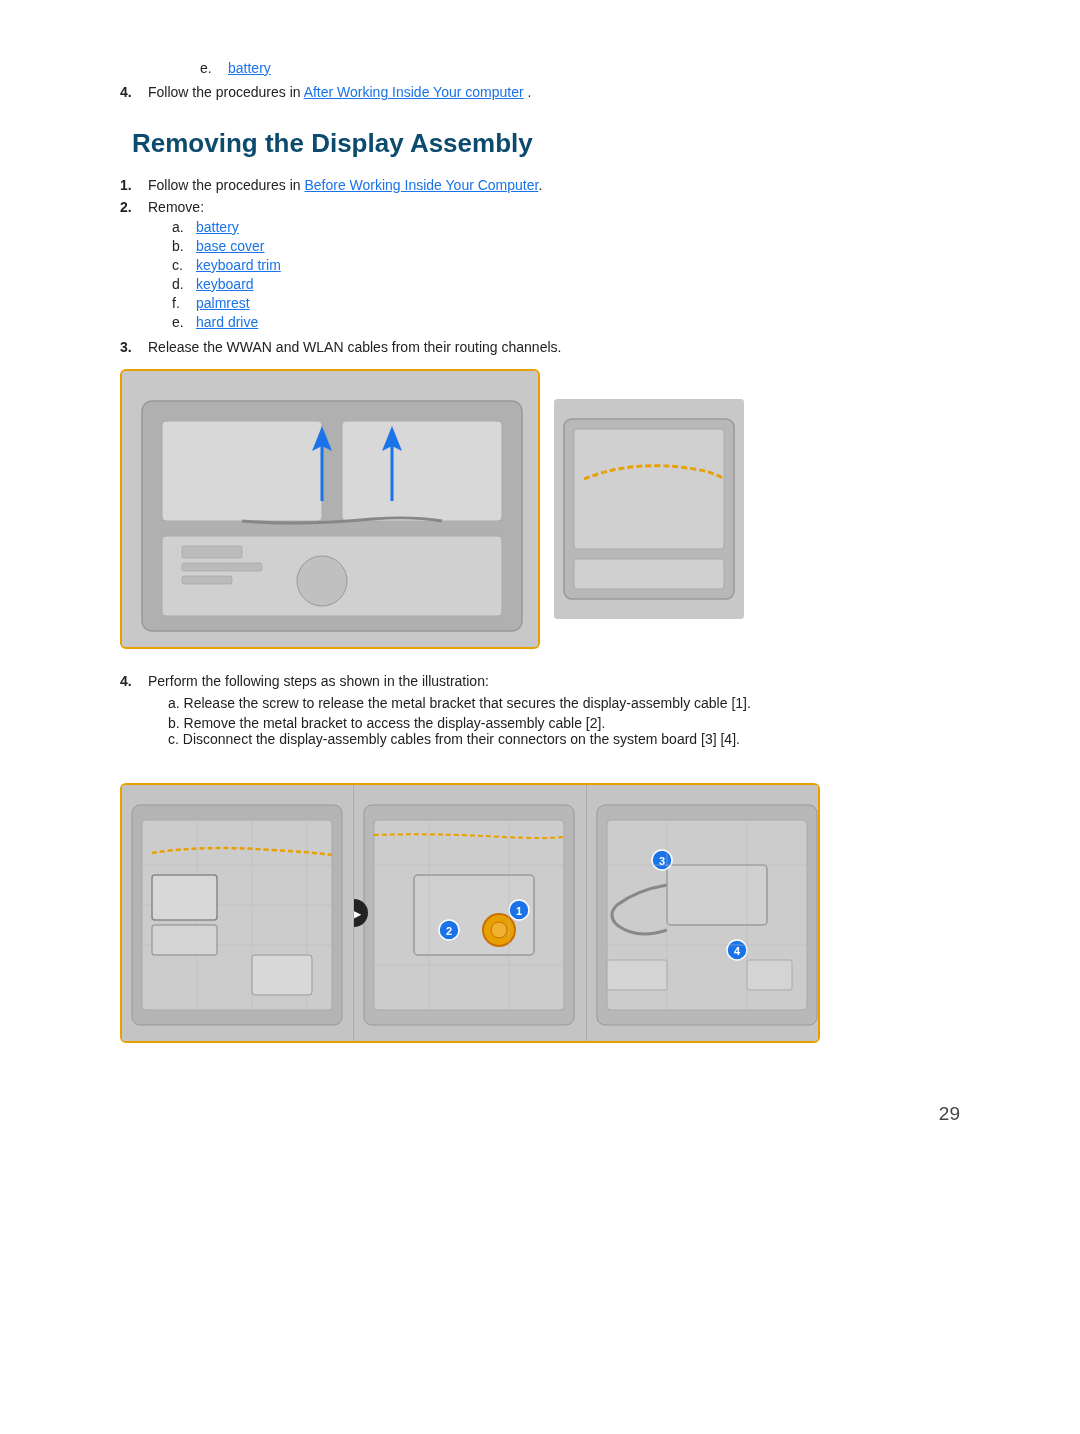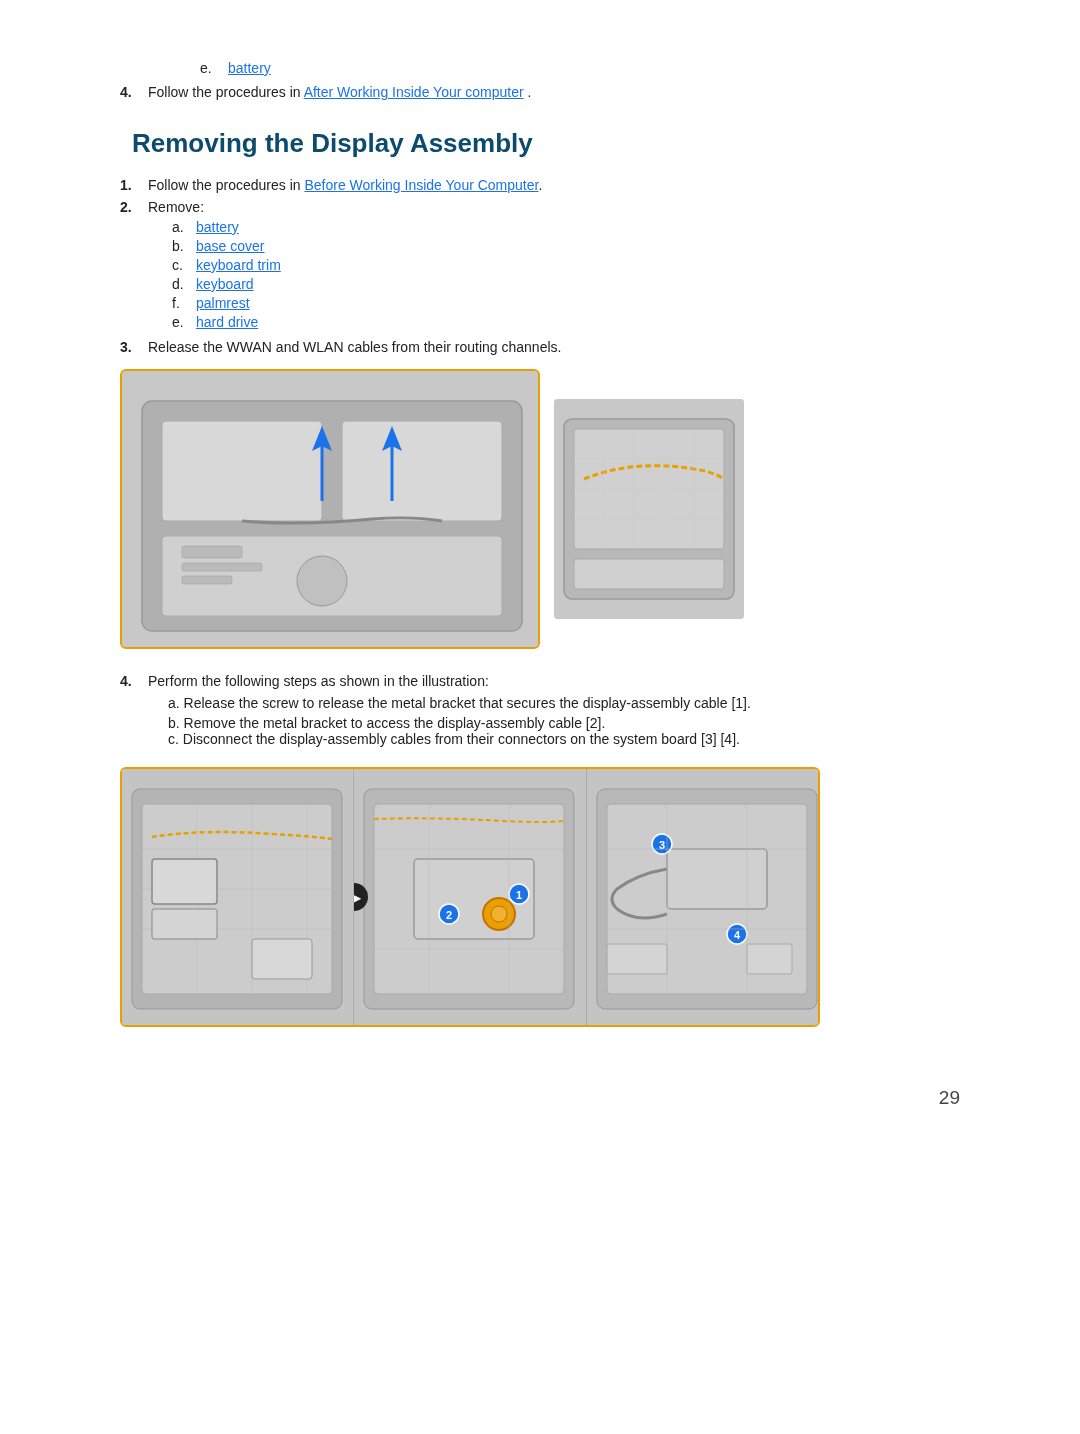--- a/index.html
+++ b/index.html
@@ -171,21 +171,21 @@
     </div>
   </div>
 
   <div class="step" style="margin-bottom:8px;">
     <span class="num">4.</span>
     <div class="step-content">
       <div>Perform the following steps as shown in the illustration:</div>
       <div class="sub-steps" style="margin-top:6px;">
         <div style="margin-bottom:4px;">a.   Release the screw to release the metal bracket that secures the display-assembly cable [1].</div>
         <div style="">b.   Remove the metal bracket to access the display-assembly cable [2].</div>
-        <div style="margin-bottom:4px;">c.   Disconnect the display-assembly cables from their connectors on the system board [3] [4].</div>
+        <div style="margin-bottom:20px;">c.   Disconnect the display-assembly cables from their connectors on the system board [3] [4].</div>
       </div>
     </div>
   </div>
 
   <div style="border:2px solid #e8a000; border-radius:6px; overflow:hidden; display:flex; width:700px; height:260px; margin:16px 0;">
 
     <div style="flex:1; background:#c8c8c8; border-right:1px solid #aaa; position:relative; overflow:hidden;">
       <svg viewBox="0 0 230 260" width="230" height="260" xmlns="http://www.w3.org/2000/svg">
         <rect width="230" height="260" fill="#c4c4c4"></rect>
         <rect x="10" y="20" width="210" height="220" rx="8" fill="#b4b4b4" stroke="#999" stroke-width="1"></rect>

